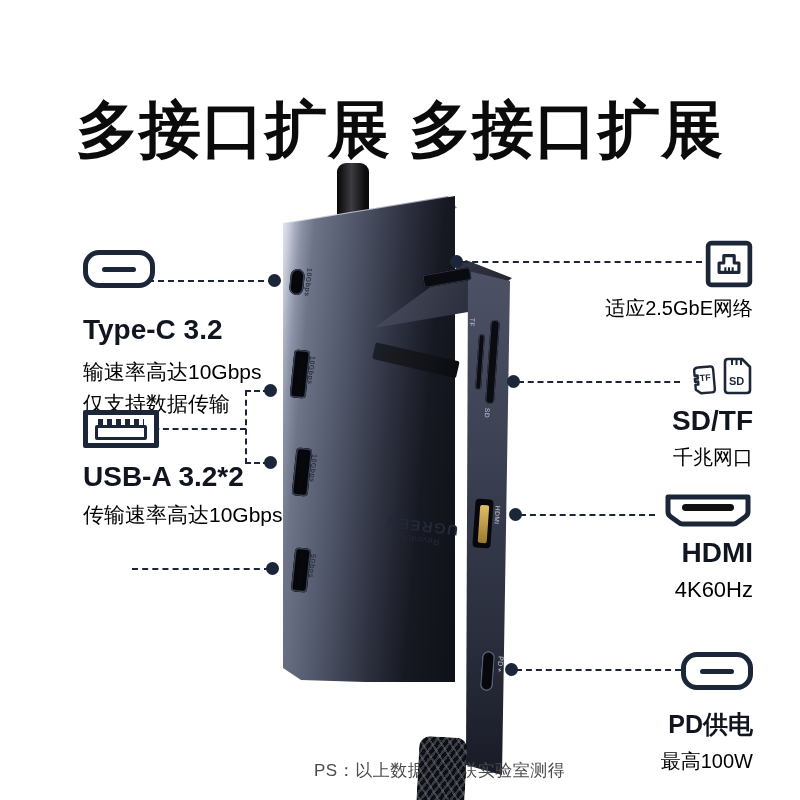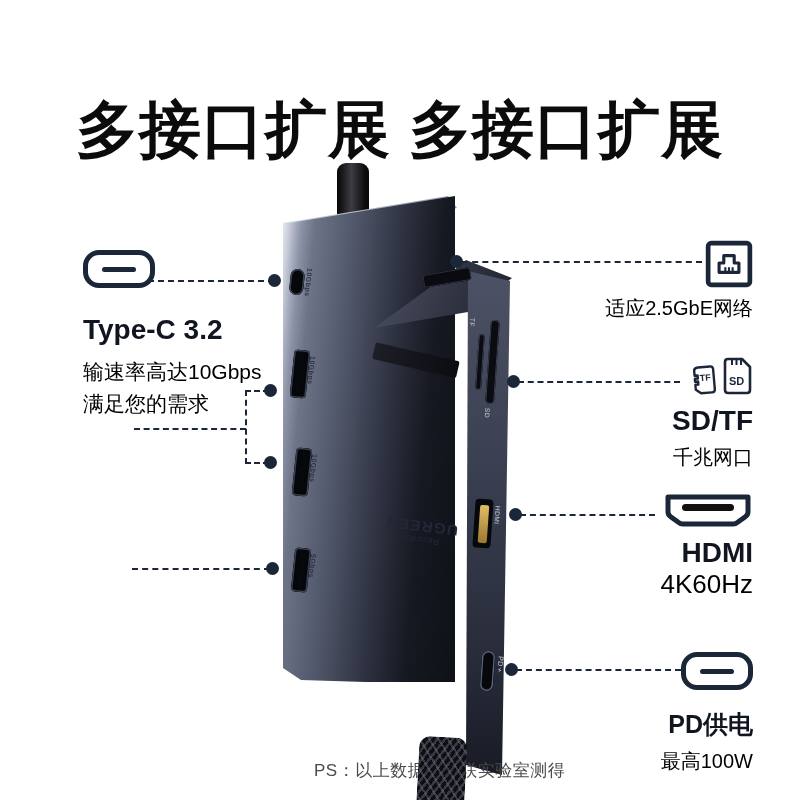--- a/index.html
+++ b/index.html
@@ -167,23 +167,31 @@
 
   <div class="dline" style="left:516px;top:669px;width:165px;"></div>
   <div class="dot" style="left:505px;top:663px;"></div>
 
   <div class="callout co-left" style="top:250px;width:240px;">
     <div class="usbc-icon">
         <div class="bar"></div>
       </div>
     <div class="label" style="margin-top:26px;">Type-C 3.2</div>
     <div class="desc" style="margin-top:10px;">输速率高达10Gbps</div>
-    <div class="desc">满足您的需求</div>
-  </div>
-
+    <div class="desc">仅支持数据传输</div>
+  </div>
+
+  <div class="callout co-left" style="top:410px;width:240px;">
+    <div class="usba-icon">
+        <div class="pins"></div>
+        <div class="slot"></div>
+      </div>
+    <div class="label" style="margin-top:13px;">USB-A 3.2*2</div>
+    <div class="desc" style="margin-top:6px;">传输速率高达10Gbps</div>
+  </div>
 
 
   <div class="callout co-right" style="top:240px;width:200px;">
     <svg width="48" height="48" viewBox="0 0 46 46">
       <rect class="stroke" x="3" y="3" width="40" height="40" rx="3" stroke-width="4.5"></rect>
       <path class="stroke" d="M13.5 31 v-9 h4.5 v-7 h10 v7 h4.5 v9 z" stroke-width="3"></path>
       <path class="stroke" d="M19.5 31 v-5 M23 31 v-5 M26.5 31 v-5" stroke-width="2"></path>
     </svg>
     <div class="desc" style="margin-top:7px;">适应2.5GbE网络</div>
   </div>
@@ -203,21 +211,21 @@
     <div class="label" style="margin-top:9px;font-size:28px;">SD/TF</div>
     <div class="desc" style="margin-top:7px;">千兆网口</div>
   </div>
 
   <div class="callout co-right" style="top:494px;width:200px;">
     <svg width="90" height="34" viewBox="0 0 90 34">
       <path class="stroke" d="M5 3 h80 v15 q0 3 -3 5 l-7 5 q-2 2 -5 2 H20 q-3 0 -5 -2 l-7 -5 q-3 -2 -3 -5 z" stroke-width="5"></path>
       <rect x="19" y="10" width="52" height="7" rx="3.5" fill="#111"></rect>
     </svg>
     <div class="label" style="margin-top:9px;font-size:28px;">HDMI</div>
-    <div class="desc" style="font-size:26px;">4K60Hz</div>
+    <div class="desc" style="margin-top:8px;font-size:22px;">4K60Hz</div>
   </div>
 
   <div class="callout co-right" style="top:652px;width:200px;">
     <div class="usbc-icon">
         <div class="bar"></div>
       </div>
     <div class="label" style="margin-top:18px;">PD供电</div>
     <div class="desc" style="margin-top:7px;">最高100W</div>
   </div>
 

